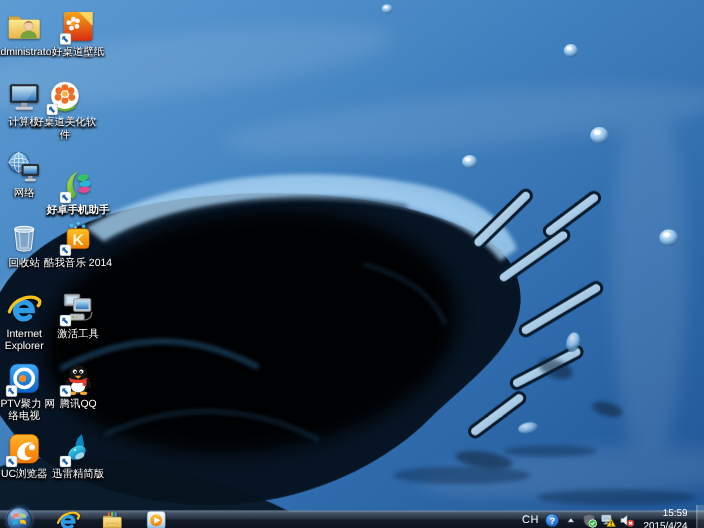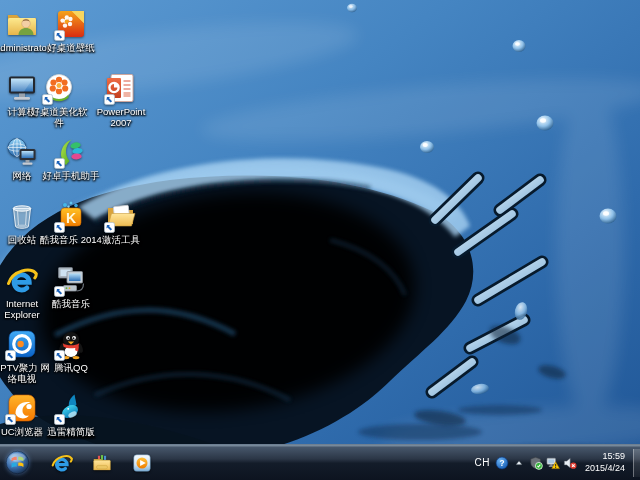--- a/index.html
+++ b/index.html
@@ -9,21 +9,21 @@
   
   .icons-layer{position:absolute;left:0;top:0;width:640px;height:452px;}
   .desk-icon{position:absolute;width:64px;text-align:center;}
   .ic-wrap{position:relative;width:32px;height:32px;margin:0 auto;filter:drop-shadow(0 1px 1px rgba(0,0,0,.45));}
   .ic32{width:32px;height:32px;display:block;}
   .sc{position:absolute;left:-1px;bottom:-1px;width:11px;height:11px;}
   .ic-label{margin-top:2px;font-size:9.5px;line-height:1.18;color:#fff;
     text-shadow:0 1px 2px #000,1px 1px 2px #000,-1px 1px 2px #000;
     overflow-wrap:anywhere;word-break:break-word;}
   
-  .taskbar{position:absolute;left:0;bottom:0;width:640px;height:36px;
+  .taskbar{position:absolute;left:0;bottom:0;width:640px;height:16px;
     background:linear-gradient(180deg,#8496a6 0%,#46566a 7%,#2b3646 40%,#131c29 52%,#0d1420 100%);
     border-top:1px solid #6d7f92;display:flex;align-items:center;}
   .start-btn{width:34px;height:28px;border:0;background:transparent;padding:0 0 0 5px;display:flex;align-items:center;cursor:pointer;}
   .orb{width:25px;height:25px;display:block;filter:drop-shadow(0 0 2px rgba(120,180,255,.5));}
   .tb-items{display:flex;align-items:center;height:100%;margin-left:8px;}
   .tb-item{width:40px;height:26px;border:0;background:transparent;display:flex;align-items:center;justify-content:center;cursor:pointer;}
   .ic24{width:22px;height:22px;display:block;filter:drop-shadow(0 1px 1px rgba(0,0,0,.6));}
   .tray{margin-left:auto;display:flex;align-items:center;height:100%;}
   .lang{color:#fff;font-size:10px;padding:0 4px;letter-spacing:.5px;}
   .tray-ic{display:flex;align-items:center;justify-content:center;width:17px;height:100%;cursor:pointer;}
@@ -485,99 +485,77 @@
         <div class="ic-wrap">
           <svg class="ic32">
             <use href="#sym-flower"></use>
           </svg>
           <svg class="sc">
             <use href="#sym-shortcut"></use>
           </svg>
         </div>
         <div class="ic-label">好桌道美化软件</div>
       </div>
-      <div class="desk-icon" style="left: 89px; top: 72px;">
-        <div class="ic-wrap">
-          <svg class="ic32">
-            <use href="#sym-powerpoint"></use>
-          </svg>
-          <svg class="sc">
-            <use href="#sym-shortcut"></use>
-          </svg>
-        </div>
-        <div class="ic-label">PowerPoint 2007</div>
-      </div>
       <div class="desk-icon" style="left: -10px; top: 136px;">
         <div class="ic-wrap">
           <svg class="ic32">
             <use href="#sym-network"></use>
           </svg>
         </div>
         <div class="ic-label">网络</div>
       </div>
-      <div class="desk-icon" style="left: 39px; top: 136px;">
+      <div class="desk-icon" style="left: 39px; top: 152px; font-weight: bold;">
         <div class="ic-wrap">
           <svg class="ic32">
             <use href="#sym-phone-assistant"></use>
           </svg>
           <svg class="sc">
             <use href="#sym-shortcut"></use>
           </svg>
         </div>
         <div class="ic-label">好卓手机助手</div>
       </div>
       <div class="desk-icon" style="left: -10px; top: 200px;">
         <div class="ic-wrap">
           <svg class="ic32">
             <use href="#sym-recycle-bin"></use>
           </svg>
         </div>
         <div class="ic-label">回收站</div>
       </div>
-      <div class="desk-icon" style="left: 39px; top: 200px; text-decoration: underline;">
+      <div class="desk-icon" style="left: 39px; top: 200px;">
         <div class="ic-wrap">
           <svg class="ic32">
             <use href="#sym-kuwo"></use>
           </svg>
           <svg class="sc">
             <use href="#sym-shortcut"></use>
           </svg>
         </div>
         <div class="ic-label">酷我音乐 2014</div>
       </div>
-      <div class="desk-icon" style="left: 89px; top: 200px;">
-        <div class="ic-wrap">
-          <svg class="ic32">
-            <use href="#sym-folder-open"></use>
+      <div class="desk-icon" style="left: -10px; top: 264px;">
+        <div class="ic-wrap">
+          <svg class="ic32">
+            <use href="#sym-ie"></use>
+          </svg>
+        </div>
+        <div class="ic-label">Internet Explorer</div>
+      </div>
+      <div class="desk-icon" style="left: 39px; top: 264px;">
+        <div class="ic-wrap">
+          <svg class="ic32">
+            <use href="#sym-broadband"></use>
           </svg>
           <svg class="sc">
             <use href="#sym-shortcut"></use>
           </svg>
         </div>
         <div class="ic-label">激活工具</div>
       </div>
-      <div class="desk-icon" style="left: -10px; top: 264px;">
-        <div class="ic-wrap">
-          <svg class="ic32">
-            <use href="#sym-ie"></use>
-          </svg>
-        </div>
-        <div class="ic-label">Internet Explorer</div>
-      </div>
-      <div class="desk-icon" style="left: 39px; top: 264px;">
-        <div class="ic-wrap">
-          <svg class="ic32">
-            <use href="#sym-broadband"></use>
-          </svg>
-          <svg class="sc">
-            <use href="#sym-shortcut"></use>
-          </svg>
-        </div>
-        <div class="ic-label">酷我音乐</div>
-      </div>
       <div class="desk-icon" style="left: -10px; top: 328px;">
         <div class="ic-wrap">
           <svg class="ic32">
             <use href="#sym-pptv"></use>
           </svg>
           <svg class="sc">
             <use href="#sym-shortcut"></use>
           </svg>
         </div>
         <div class="ic-label">PPTV聚力 网络电视</div>
@@ -597,21 +575,21 @@
         <div class="ic-wrap">
           <svg class="ic32">
             <use href="#sym-uc"></use>
           </svg>
           <svg class="sc">
             <use href="#sym-shortcut"></use>
           </svg>
         </div>
         <div class="ic-label">UC浏览器</div>
       </div>
-      <div class="desk-icon" style="left: 39px; top: 392px; text-decoration: underline;">
+      <div class="desk-icon" style="left: 39px; top: 392px;">
         <div class="ic-wrap">
           <svg class="ic32">
             <use href="#sym-xunlei"></use>
           </svg>
           <svg class="sc">
             <use href="#sym-shortcut"></use>
           </svg>
         </div>
         <div class="ic-label">迅雷精简版</div>
       </div>

